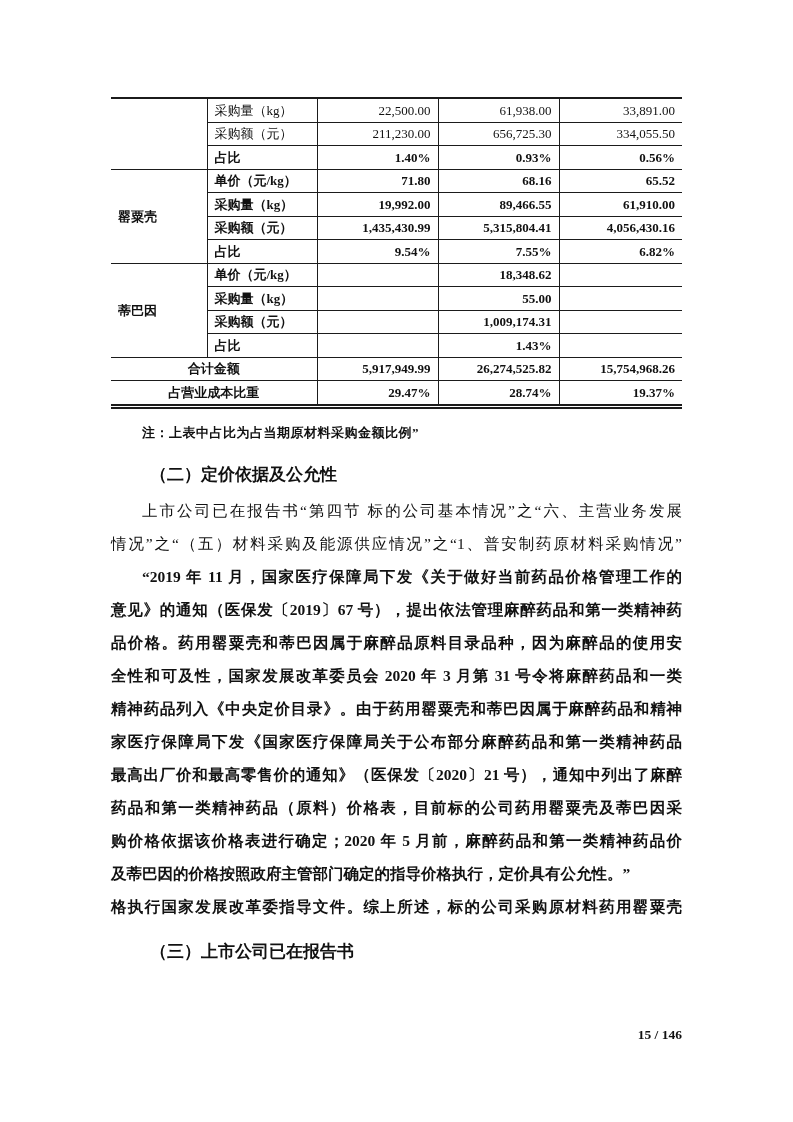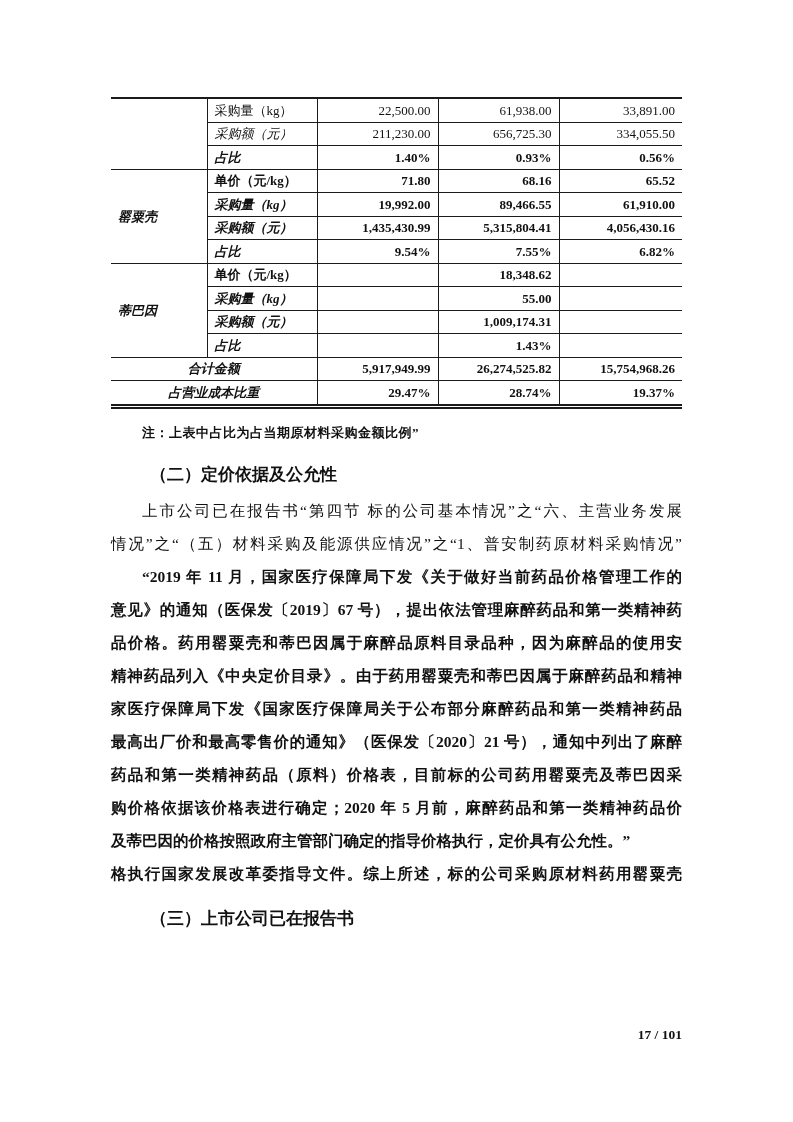--- a/index.html
+++ b/index.html
@@ -13,21 +13,21 @@
   
   table.data{
     border-collapse:collapse;table-layout:fixed;width:571px;margin-top:96px;
     border-top:2.5px solid #1b1b1b;border-bottom:5px double #1b1b1b;
     font-size:13px;line-height:15px;
   }
   table.data td{
     border:1px solid #1b1b1b;height:22.5px;padding:0 7px;overflow:hidden;
     font-weight:bold;
   }
-  table.data td:first-child{border-left:none;font-style:italic;}
+  table.data td:first-child{border-left:none;}
   table.data td:last-child{border-right:none;}
   table.data tr.gsep td{border-top:1.5px solid #1b1b1b;}
   td.group{text-align:left;vertical-align:middle;font-weight:bold;}
   td.mlabel{text-align:left;}
   td.val{text-align:right;}
   tr.light td{font-weight:normal;}
   td.sumlabel{text-align:center;font-weight:bold;}
 
   
   .note{
@@ -167,26 +167,27 @@
 
   <div class="para">
     <div class="line indent">上市公司已在报告书“第四节 标的公司基本情况”之“六、主营业务发展</div>
     <div class="line">情况”之“（五）材料采购及能源供应情况”之“1、普安制药原材料采购情况”</div>
   </div>
 
   <div class="para quote">
     <div class="line indent">“2019 年 11 月，国家医疗保障局下发《关于做好当前药品价格管理工作的</div>
     <div class="line">意见》的通知（医保发〔2019〕67 号），提出依法管理麻醉药品和第一类精神药</div>
     <div class="line">品价格。药用罂粟壳和蒂巴因属于麻醉品原料目录品种，因为麻醉品的使用安</div>
+    <div class="line">全性和可及性，国家发展改革委员会 2020 年 3 月第 31 号令将麻醉药品和一类</div>
     <div class="line">精神药品列入《中央定价目录》。由于药用罂粟壳和蒂巴因属于麻醉药品和精神</div>
     <div class="line">家医疗保障局下发《国家医疗保障局关于公布部分麻醉药品和第一类精神药品</div>
     <div class="line">最高出厂价和最高零售价的通知》（医保发〔2020〕21 号），通知中列出了麻醉</div>
     <div class="line">药品和第一类精神药品（原料）价格表，目前标的公司药用罂粟壳及蒂巴因采</div>
     <div class="line">购价格依据该价格表进行确定；2020 年 5 月前，麻醉药品和第一类精神药品价</div>
     <div class="line last">及蒂巴因的价格按照政府主管部门确定的指导价格执行，定价具有公允性。”</div>
     <div class="line">格执行国家发展改革委指导文件。综上所述，标的公司采购原材料药用罂粟壳</div>
   </div>
 
   <div class="heading h3">（三）上市公司已在报告书</div>
 
 </div>
 
-<div class="pagenum">17 / 101</div>
+<div class="pagenum">15 / 146</div>
 
 </body></html>

